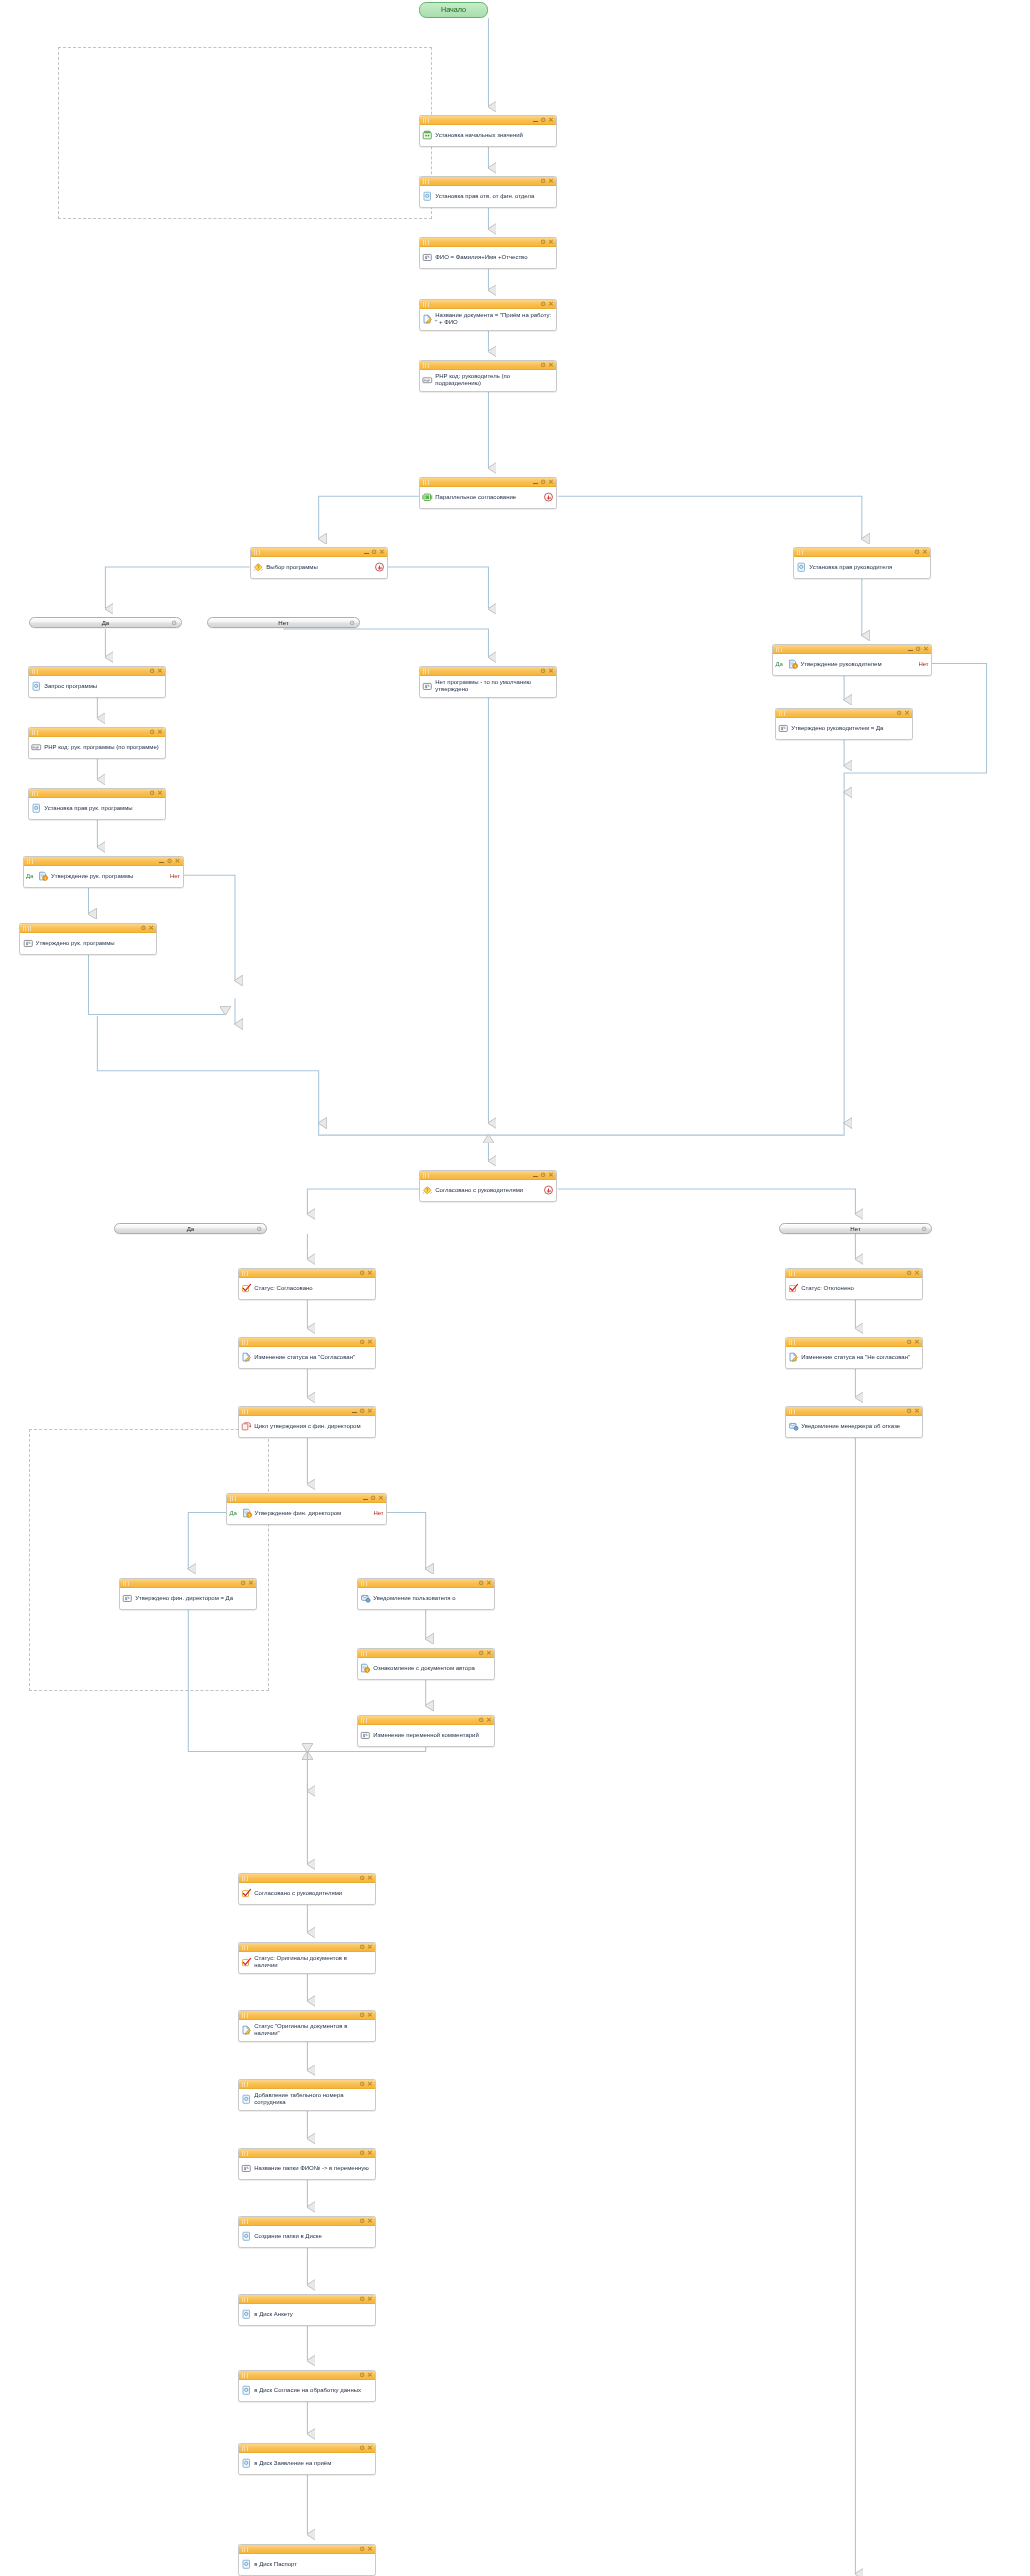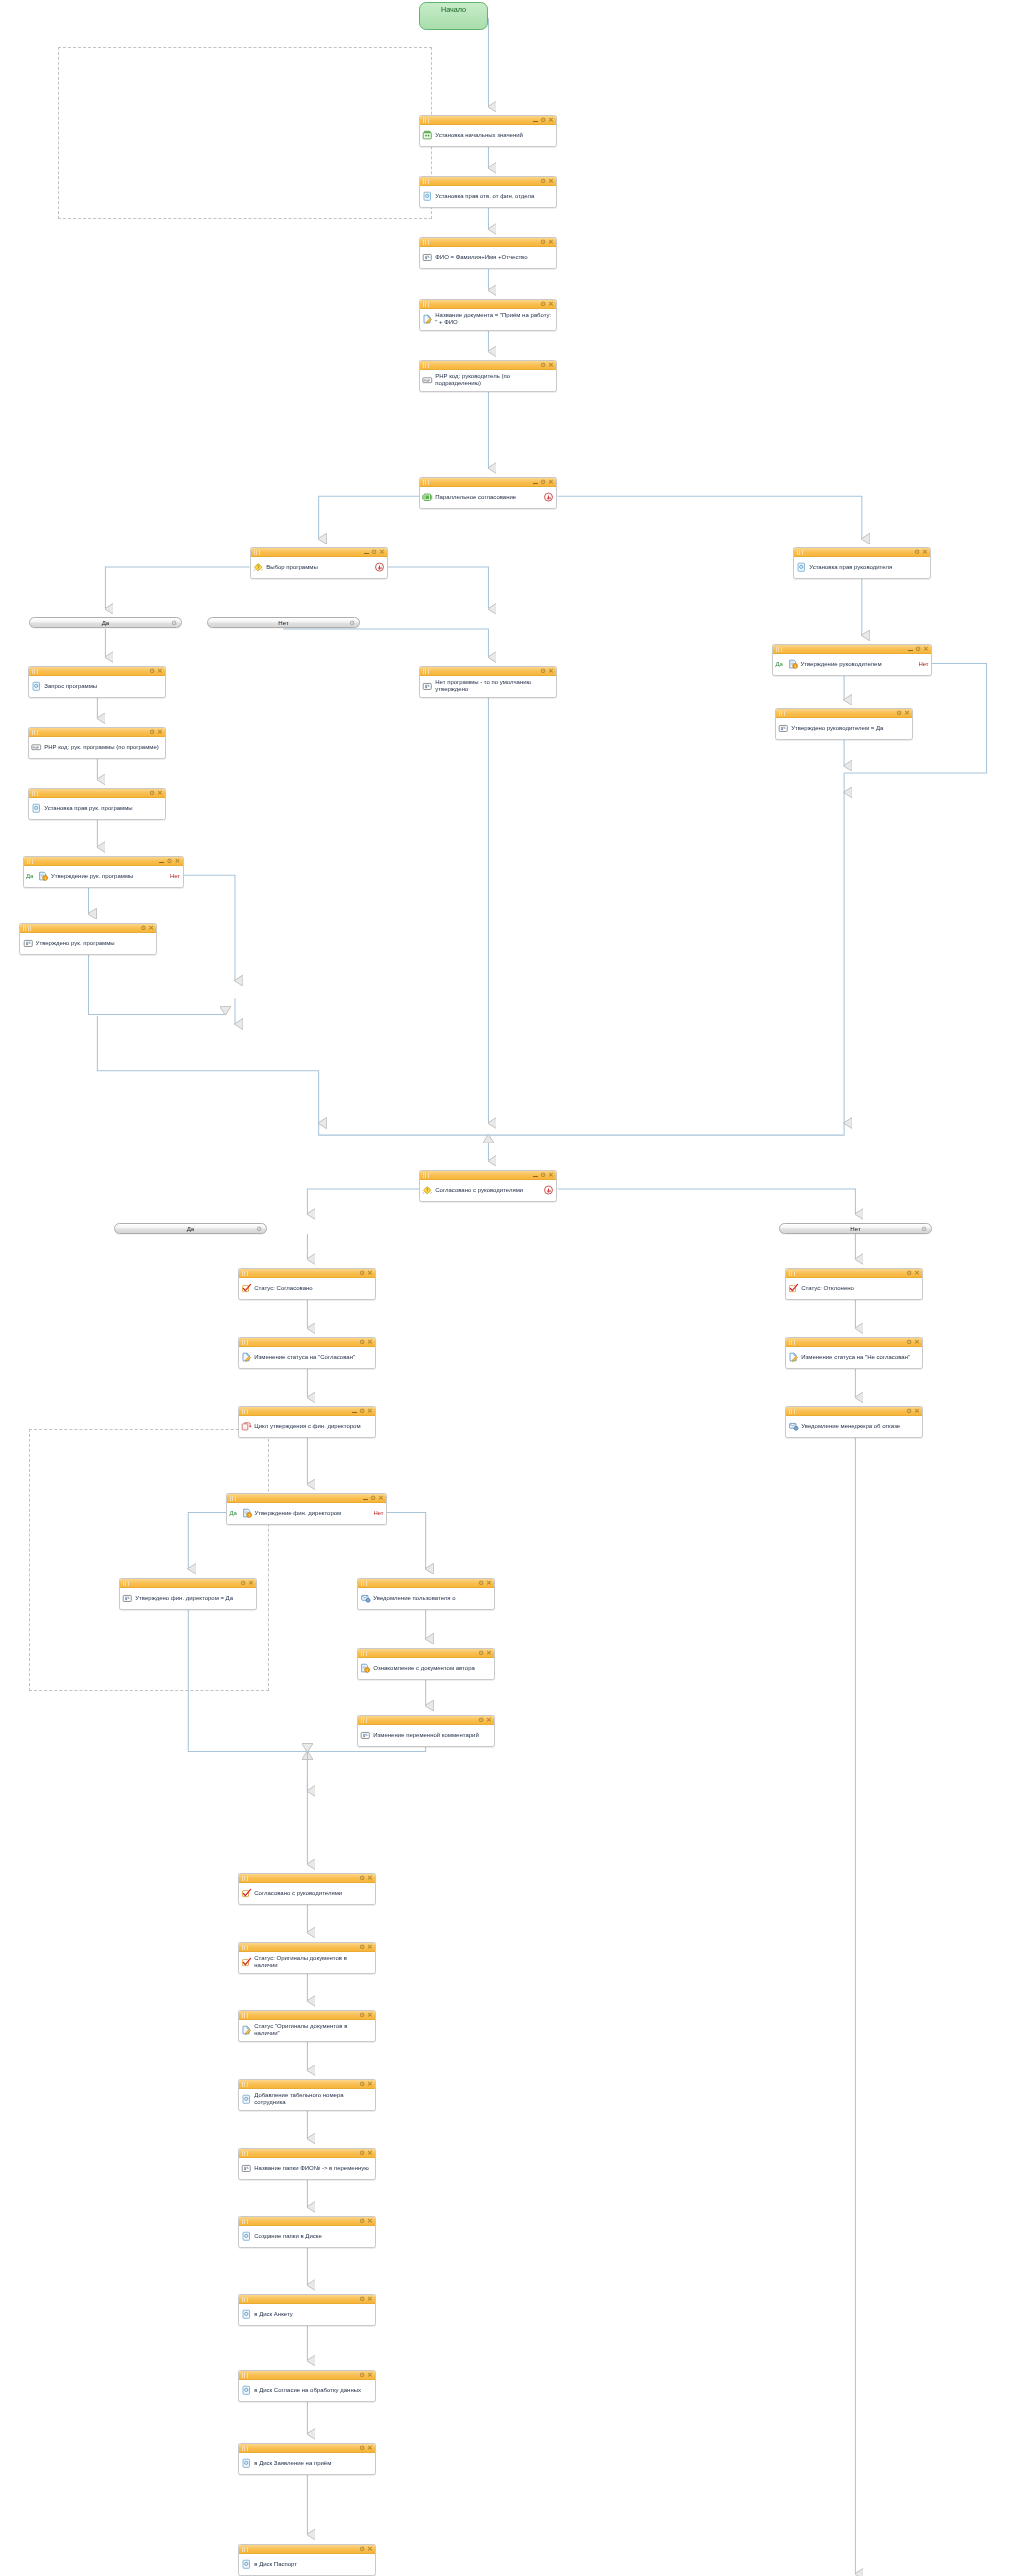--- a/index.html
+++ b/index.html
@@ -19,21 +19,21 @@
   
   #links {
     position: absolute;
     left: 0; top: 0;
     width: 1030px; height: 2576px;
     pointer-events: none;
   }
   
   .start-node {
     position: absolute;
-    height: 28px;
+    height: 16px;
     line-height: 14.5px;
     border: 0.8px solid #62b16c;
     border-radius: 7.2px;
     background: linear-gradient(to bottom, #c7ecc9 0%, #a8deac 100%);
     color: #17631f;
     font-size: 7.2px;
     text-align: center;
     white-space: nowrap;
   }
   

